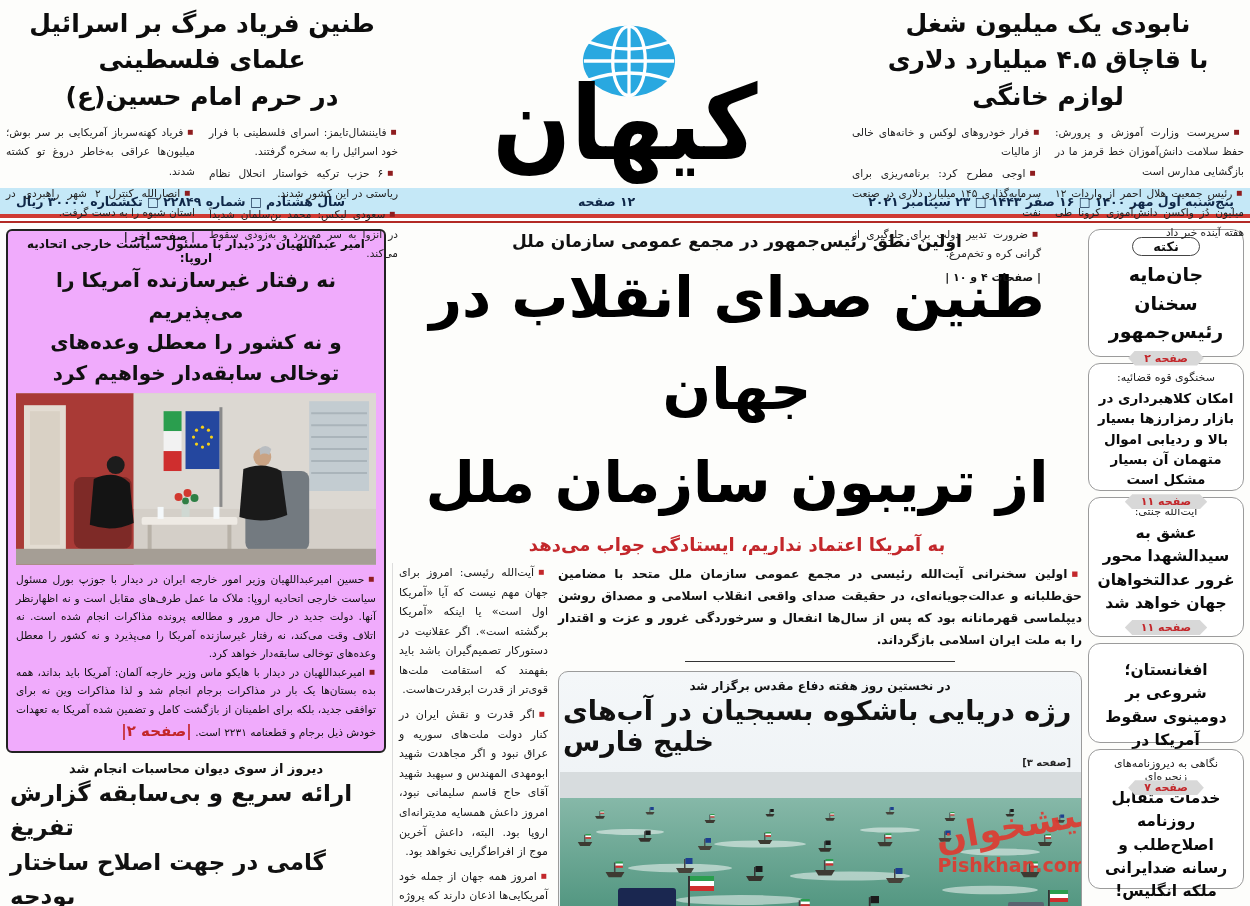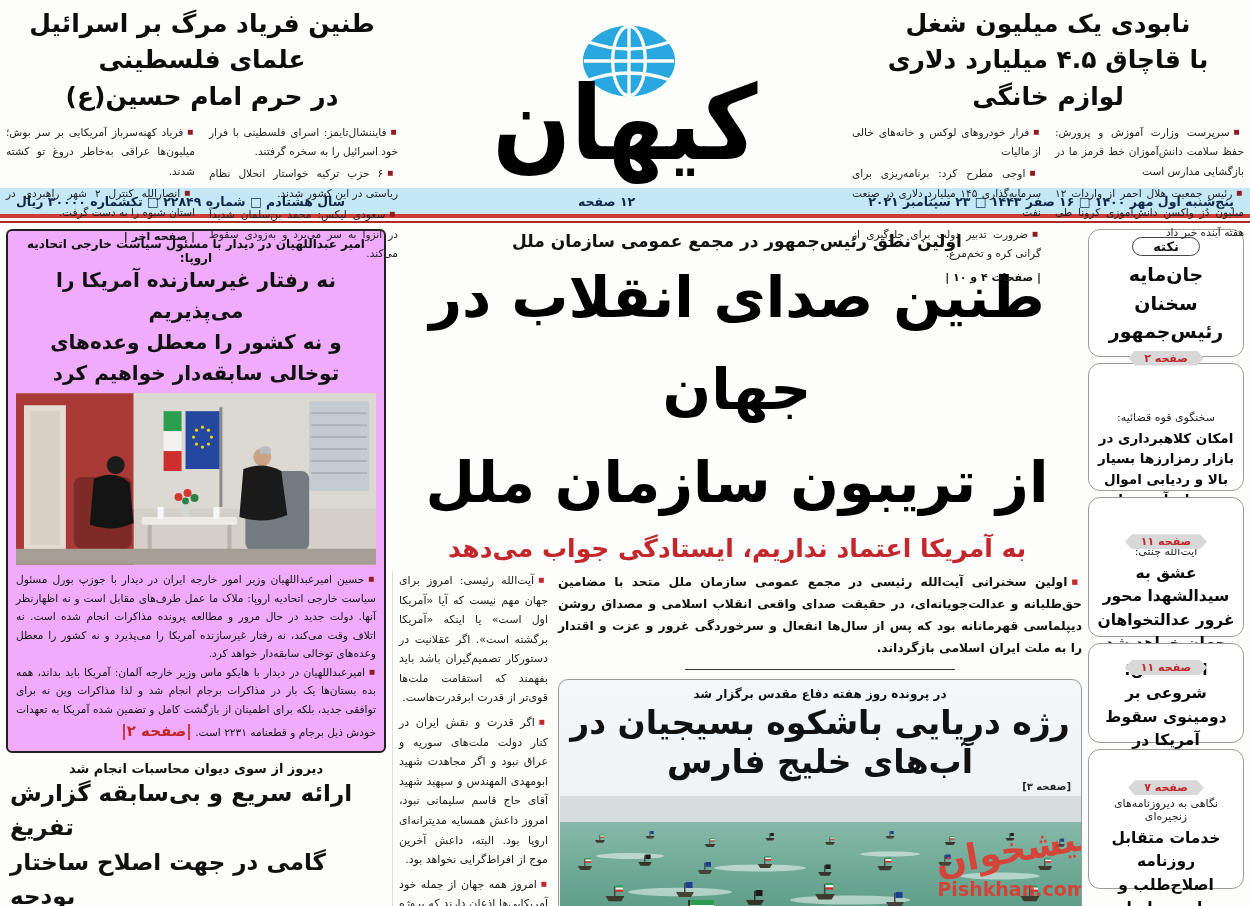--- a/index.html
+++ b/index.html
@@ -21,35 +21,35 @@
   .logo .word { font-size:92px; font-weight:900; letter-spacing:-3px; line-height:1; margin-top:62px; color:#000; transform:scaleY(1.12); }
   
   .datebar { height:26px; background:#c5e8f7; display:flex; align-items:center; justify-content:space-between; padding:0 16px; font-size:12.5px; font-weight:bold; color:#0f2748; }
   .redrule { height:9px; border-top:4px solid #cf3a33; border-bottom:2px solid #b22a25; background:#fff; }
   
   .main { display:grid; grid-template-columns:156px 690px 380px; gap:6px; padding:6px 6px 0; height:683px; }
   
   .sidebar { display:flex; flex-direction:column; gap:6px; }
   .sbox { border:1.5px solid #9b9b9b; border-radius:12px; background:#fff; text-align:center; padding:7px 6px 5px; display:flex; flex-direction:column; }
   .sbox .tag { display:inline-block; border:1.5px solid #444; border-radius:14px; padding:1px 20px; font-size:13px; font-weight:bold; margin:0 auto 4px; }
-  .sbox .skick { font-size:11px; color:#222; margin-bottom:4px;margin-top:40px; }
+  .sbox .skick { font-size:11px; color:#222; margin-bottom:4px; }
   .sbox .stitle { font-size:15.5px; font-weight:900; line-height:1.5; color:#0b0b0b; flex:1; }
   .ribbon { margin:5px auto 0; background:#d8d8d8; color:#c3272b; font-weight:bold; font-size:11px; padding:1px 16px; clip-path:polygon(0 50%,9% 0,91% 0,100% 50%,91% 100%,9% 100%); }
   
   .center { display:flex; flex-direction:column; }
   .kicker { text-align:center; font-size:17px; font-weight:900; margin-top:2px; }
   .mainhead { text-align:center; font-size:57px; font-weight:900; line-height:1.62; letter-spacing:-2px; color:#000; }
-  .subhead { text-align:center; color:#c3272b; font-size:25px; font-weight:900; margin:6px 0 8px; }
+  .subhead { text-align:center; color:#c3272b; font-size:18px; font-weight:900; margin:6px 0 8px; }
   .centersplit { display:grid; grid-template-columns:524px 156px; gap:10px; flex:1; }
   .lead { font-size:12.3px; font-weight:bold; line-height:1.8; text-align:justify; color:#111; }
   .lead::before { content:"■"; color:#c3272b; font-size:7px; vertical-align:2px; margin-left:4px; }
   .divider { width:270px; border-top:1.5px solid #333; margin:10px auto 9px; }
   .photobox { border:1.5px solid #9b9b9b; border-radius:10px; overflow:hidden; background:linear-gradient(#f4f7f9,#e8eef2); }
   .photobox .pk { text-align:center; font-size:12px; font-weight:bold; padding-top:7px; }
-  .photobox .ph { text-align:center; font-size:33px; font-weight:900; letter-spacing:-1px; padding:2px 4px 0; }
+  .photobox .ph { text-align:left; font-size:27px; font-weight:900; letter-spacing:-1px; padding:2px 4px 0; }
   .photobox .pref { font-size:10px; font-weight:bold; padding:0 10px 4px; color:#222; }
   .midcol { font-size:11px; line-height:1.78; text-align:justify; color:#1a1a1a; border-left:1px solid #ddd; padding-left:6px; }
   .midcol p { margin-bottom:5px; }
   .midcol p::before { content:"■"; color:#c3272b; font-size:6.5px; vertical-align:2px; margin-left:4px; }
   
   .leftcol { display:flex; flex-direction:column; }
   .artbox { border:2px solid #222; border-radius:6px; padding:6px 8px; background:#f0abfc; }
   .artbox .ak { text-align:center; font-size:12px; font-weight:bold; color:#111; }
   .artbox .ah { text-align:center; font-size:20px; font-weight:900; line-height:1.55; letter-spacing:-0.5px; }
   .artbody { font-size:10.6px; line-height:1.75; text-align:justify; margin-top:5px; }
@@ -164,21 +164,21 @@
     </h1>
     <div class="subhead">به آمریکا اعتماد نداریم، ایستادگی جواب می‌دهد</div>
 
     <div class="centersplit">
 
       <div>
         <p class="lead">اولین سخنرانی آیت‌الله رئیسی در مجمع عمومی سازمان ملل متحد با مضامین حق‌طلبانه و عدالت‌جویانه‌ای، در حقیقت صدای واقعی انقلاب اسلامی و مصداق روشن دیپلماسی قهرمانانه بود که پس از سال‌ها انفعال و سرخوردگی غرور و عزت و اقتدار را به ملت ایران اسلامی بازگرداند.</p>
         <div class="divider"></div>
 
         <div class="photobox">
-          <div class="pk">در پرونده روز هفته دفاع مقدس برگزار شد</div>
+          <div class="pk">در نخستین روز هفته دفاع مقدس برگزار شد</div>
           <div class="ph">رژه دریایی باشکوه بسیجیان در آب‌های خلیج فارس</div>
           <div class="pref">[صفحه ۳]</div>
           <div>
             <svg width="521" height="178" viewBox="0 0 521 178" style="display:block">
               <defs>
                 <linearGradient id="sea" x1="0" y1="0" x2="0" y2="1">
                   <stop offset="0" stop-color="#86b8a8"></stop>
                     <stop offset="1" stop-color="#3f8a72"></stop>
                 </linearGradient>
                 <g id="bt">

